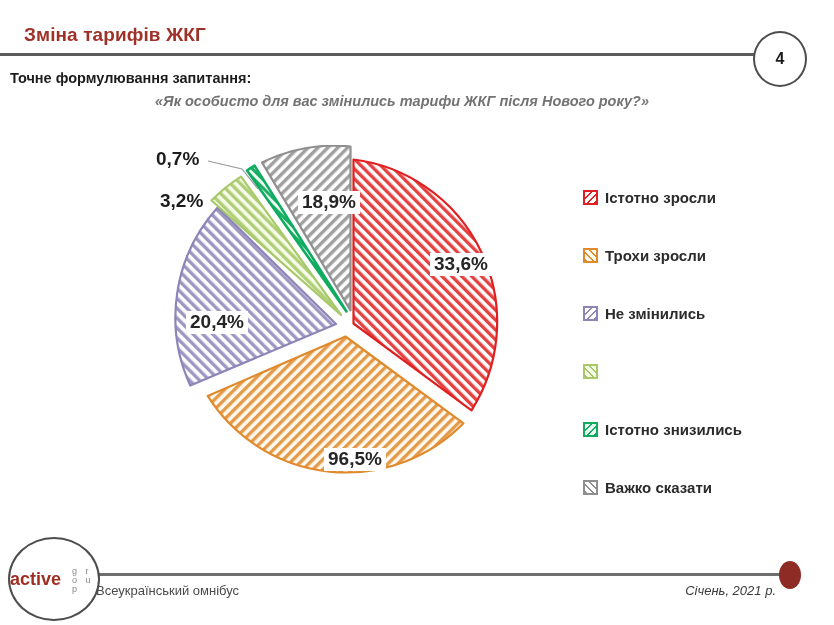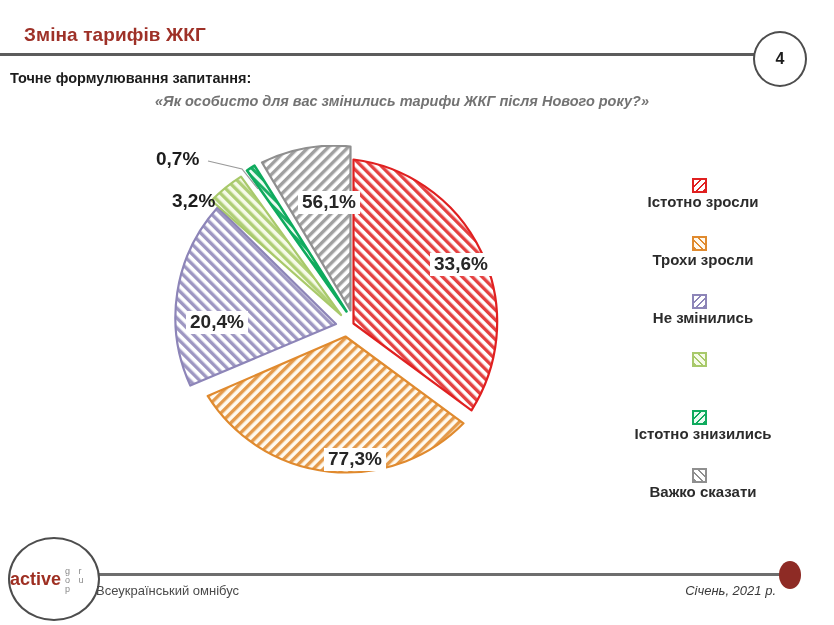--- a/index.html
+++ b/index.html
@@ -119,21 +119,20 @@
     position: absolute;
     left: 583px;
     top: 178px;
     width: 240px;
   }
   .legend-row {
     display: flex;
     align-items: center;
     height: 38px;
     margin-bottom: 20px;
-    flex-direction: column;
   }
   .legend-swatch {
     width: 15px;
     height: 15px;
     flex: 0 0 15px;
     margin-right: 7px;
     box-sizing: border-box;
   }
   .legend-label {
     font-size: 15px;
@@ -178,21 +177,21 @@
     font-size: 18px;
     font-weight: bold;
     color: #9e2f22;
     line-height: 1;
   }
   #logo-group {
     font-size: 9px;
     color: #8a8a8a;
     letter-spacing: 3px;
     margin-top: 3px;
-    margin-left: 4px;
+    margin-left: 11px;
     line-height: 1;
   }
   #footer-left-text {
     position: absolute;
     left: 96px;
     top: 583px;
     font-size: 13px;
     color: #4a4a4a;
     white-space: nowrap;
   }
@@ -258,25 +257,25 @@
     <path d="M 191.0 170.0 L 61.5 55.5 A 164 164 0 0 1 91.0 31.6 Z" fill="url(#hatch-lgreen)" stroke="#a8c96a" stroke-width="2.2" stroke-linejoin="round"></path>
 
     <path d="M 196.5 166.5 L 97.0 25.5 A 164 164 0 0 1 104.5 20.7 Z" fill="url(#hatch-green)" stroke="#0fab5e" stroke-width="2.6" stroke-linejoin="round"></path>
 
     <path d="M 200.5 165.5 L 112.0 17.5 A 164 164 0 0 1 200.5 1.5 Z" fill="url(#hatch-gray)" stroke="#8f8f8f" stroke-width="2.2" stroke-linejoin="round"></path>
 
     <polyline points="58,16 92,24 108,44" fill="none" stroke="#9a9a9a" stroke-width="1.2"></polyline>
   </svg>
 
   <div class="callout-label" style="left: 6px; top: 3px;">0,7%</div>
-  <div class="callout-label" style="left: 22px; top: 45px;">3,2%</div>
-  <div class="pie-label" style="left: 148px; top: 46px;">56,1%</div>
+  <div class="callout-label" style="left: 10px; top: 45px;">3,2%</div>
+  <div class="pie-label" style="left: 148px; top: 46px;">18,9%</div>
   <div class="pie-label" style="left: 280px; top: 108px;">33,6%</div>
   <div class="pie-label" style="left: 36px; top: 166px;">20,4%</div>
-  <div class="pie-label" style="left: 174px; top: 303px;">77,3%</div>
+  <div class="pie-label" style="left: 174px; top: 303px;">96,5%</div>
 </div>
 
 <div id="legend">
 
   <div class="legend-row">
     <span class="legend-swatch" style="border:2px solid #e02020; background:
           repeating-linear-gradient(-45deg,#e02020 0 2px,#ffffff 2px 5px);"></span>
     <span class="legend-label">Істотно зросли</span>
   </div>
 

